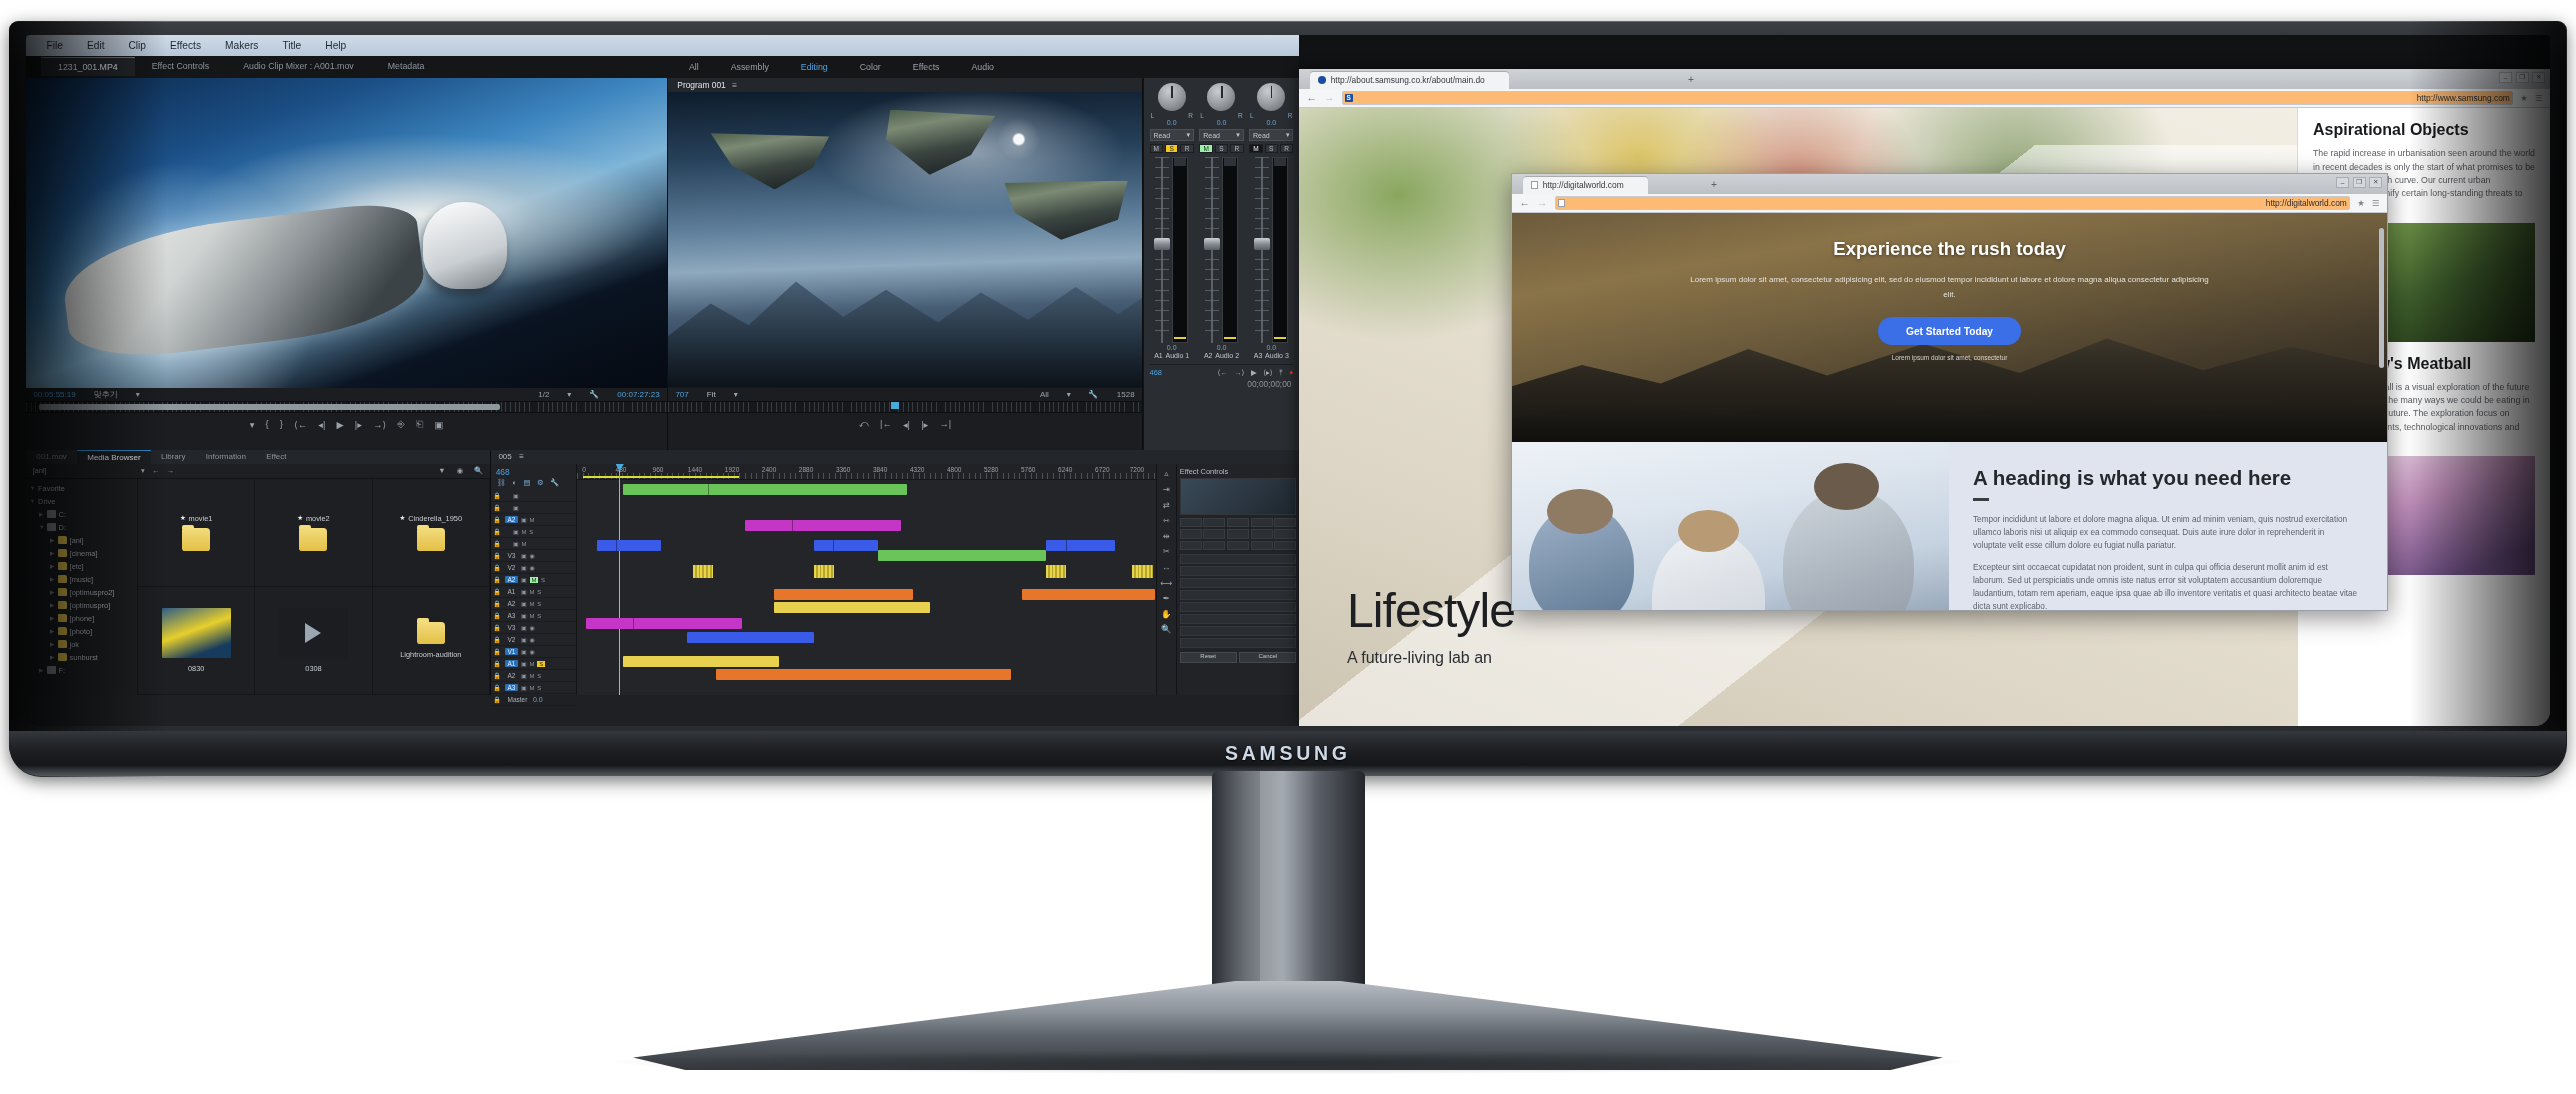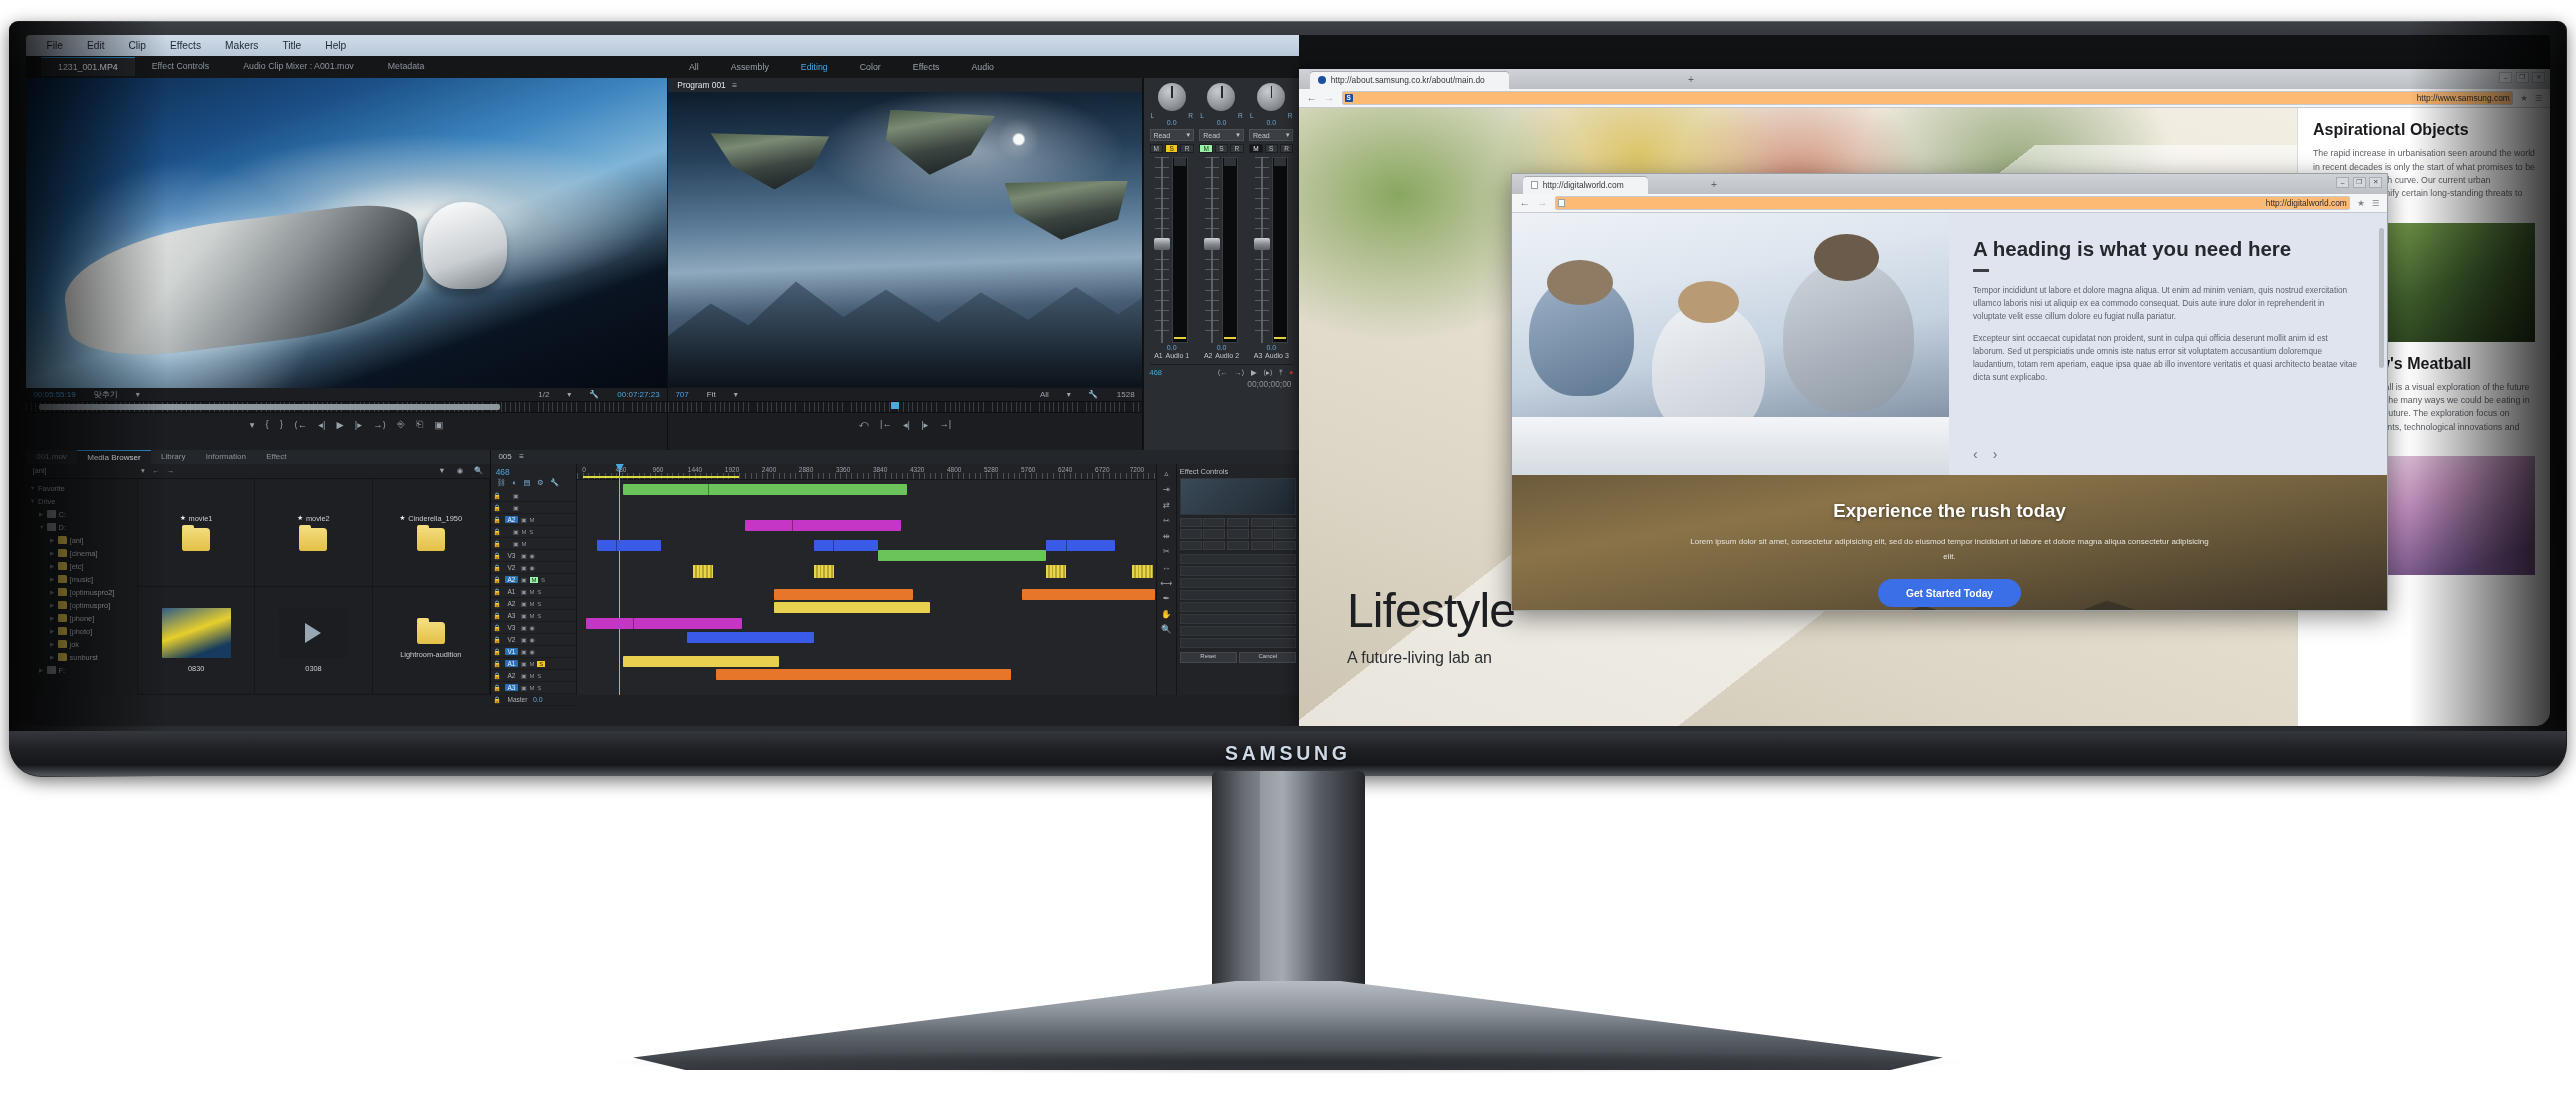--- a/index.html
+++ b/index.html
@@ -1009,20 +1009,31 @@
           <div class="urlbar">
             <span style="width:7.4px;height:8.4px;background:#fff;border:0.9px solid #9aa0a6;display:inline-block"></span>
             <span>http://digitalworld.com</span>
           </div>
           <div class="nav-right">
             <span>★</span>
             <span>☰</span>
           </div>
         </div>
 
+        <div id="inner-hero">
+          <div id="ih-mtn"></div>
+          <div id="ih-mtn2"></div>
+          <div id="ih-content">
+            <div id="ih-title">Experience the rush today</div>
+            <div id="ih-sub">Lorem ipsum dolor sit amet, consectetur adipisicing elit, sed do eiusmod tempor incididunt ut labore et dolore magna aliqua consectetur adipisicing elit.</div>
+            <div id="ih-cta">Get Started Today</div>
+            <div id="ih-note">Lorem ipsum dolor sit amet, consectetur</div>
+          </div>
+        </div>
+
         <div id="inner-slide">
           <div id="slide-photo">
             <div class="person" id="p1"></div>
             <div id="p1h"></div>
             <div class="person" id="p2"></div>
             <div id="p2h"></div>
             <div class="person" id="p3"></div>
             <div id="p3h"></div>
             <div id="slide-table"></div>
           </div>
@@ -1031,31 +1042,20 @@
             <div id="slide-dash"></div>
             <p>Tempor incididunt ut labore et dolore magna aliqua. Ut enim ad minim veniam, quis nostrud exercitation ullamco laboris nisi ut aliquip ex ea commodo consequat. Duis aute irure dolor in reprehenderit in voluptate velit esse cillum dolore eu fugiat nulla pariatur.</p>
             <p>Excepteur sint occaecat cupidatat non proident, sunt in culpa qui officia deserunt mollit anim id est laborum. Sed ut perspiciatis unde omnis iste natus error sit voluptatem accusantium doloremque laudantium, totam rem aperiam, eaque ipsa quae ab illo inventore veritatis et quasi architecto beatae vitae dicta sunt explicabo.</p>
             <div id="slide-arrows">
               <span>‹</span>
               <span>›</span>
             </div>
           </div>
           <div id="inner-scroll"></div>
         </div>
-
-        <div id="inner-hero">
-          <div id="ih-mtn"></div>
-          <div id="ih-mtn2"></div>
-          <div id="ih-content">
-            <div id="ih-title">Experience the rush today</div>
-            <div id="ih-sub">Lorem ipsum dolor sit amet, consectetur adipisicing elit, sed do eiusmod tempor incididunt ut labore et dolore magna aliqua consectetur adipisicing elit.</div>
-            <div id="ih-cta">Get Started Today</div>
-            <div id="ih-note">Lorem ipsum dolor sit amet, consectetur</div>
-          </div>
-        </div>
       </div>
 
     </div>
   </div>
 
   <div id="bezel-curve-l"></div>
   <div id="bezel-curve-r"></div>
 
   <div id="bezel-chin">
     <div id="samsung-logo">SAMSUNG</div>

